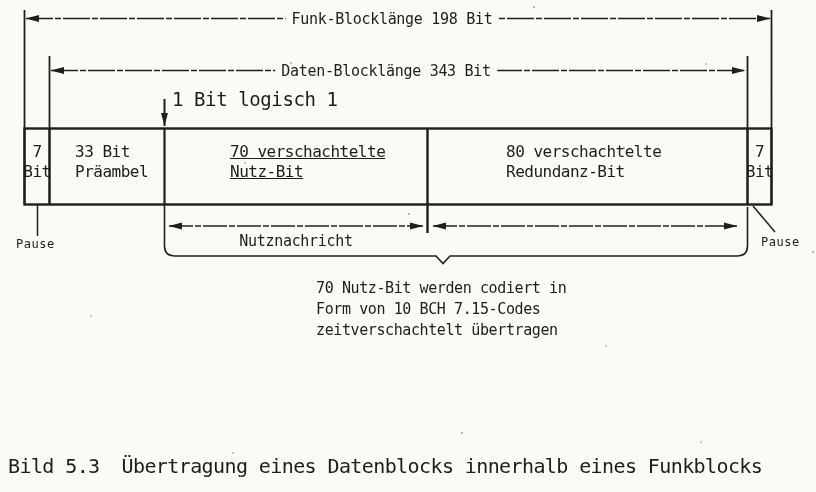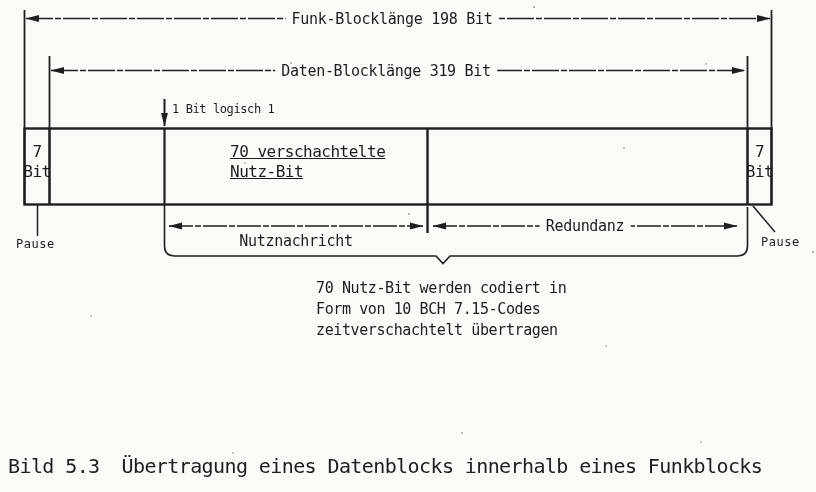--- a/index.html
+++ b/index.html
@@ -109,39 +109,46 @@
 
     <g stroke="#1f1f1d" stroke-width="1.5">
       <line x1="37.5" y1="204.5" x2="37.5" y2="236"></line>
       <line x1="753" y1="206" x2="775" y2="232"></line>
     </g>
 
     <path d="M164.5,204.5 L164.5,246 Q164.5,256 175,256 L436,256 L443,263.5 L450,256 L737,256 Q747.5,256 747.5,246 L747.5,207" fill="none" stroke="#1f1f1d" stroke-width="1.6"></path>
   </svg>
 
   <div class="lbl dim-lbl on-line" style="left:392px;top:10px;">Funk-Blocklänge 198 Bit</div>
-  <div class="lbl dim-lbl on-line" style="left:386px;top:62px;">Daten-Blocklänge 319 Bit</div>
+  <div class="lbl dim-lbl on-line" style="left:386px;top:62px;">Daten-Blocklänge 343 Bit</div>
 
-  <div class="lbl" style="left:172px;top:102px;font-size:12px;letter-spacing:-0.4px;">1 Bit logisch 1</div>
+  <div class="lbl" style="left:172px;top:88px;font-size:19px;letter-spacing:-0.4px;">1 Bit logisch 1</div>
 
   <div class="cell centered" style="left:37px;top:142px;">
     <div>7</div>
     <div>Bit</div>
   </div>
+  <div class="cell" style="left:75px;top:142px;">
+    <div>33 Bit</div>
+    <div>Präambel</div>
+  </div>
   <div class="cell" style="left:230px;top:142px;text-decoration:underline;">
     <div>70 verschachtelte</div>
     <div>Nutz-Bit</div>
+  </div>
+  <div class="cell" style="left:506px;top:142px;">
+    <div>80 verschachtelte</div>
+    <div>Redundanz-Bit</div>
   </div>
   <div class="cell centered" style="left:759.5px;top:142px;">
     <div>7</div>
     <div>Bit</div>
   </div>
 
   <div class="lbl dim-lbl on-line" style="left:296px;top:217px;margin-top:15px;">Nutznachricht</div>
-  <div class="lbl dim-lbl on-line" style="left:585px;top:217px;">Redundanz</div>
 
   <div class="lbl pause" style="left:16px;top:237px;">Pause</div>
   <div class="lbl pause" style="left:761px;top:235px;">Pause</div>
 
   <div class="note" style="left:316px;top:278px;">
     <div>70 Nutz-Bit werden codiert in</div>
     <div>Form von 10 BCH 7.15-Codes</div>
     <div>zeitverschachtelt übertragen</div>
   </div>
 

